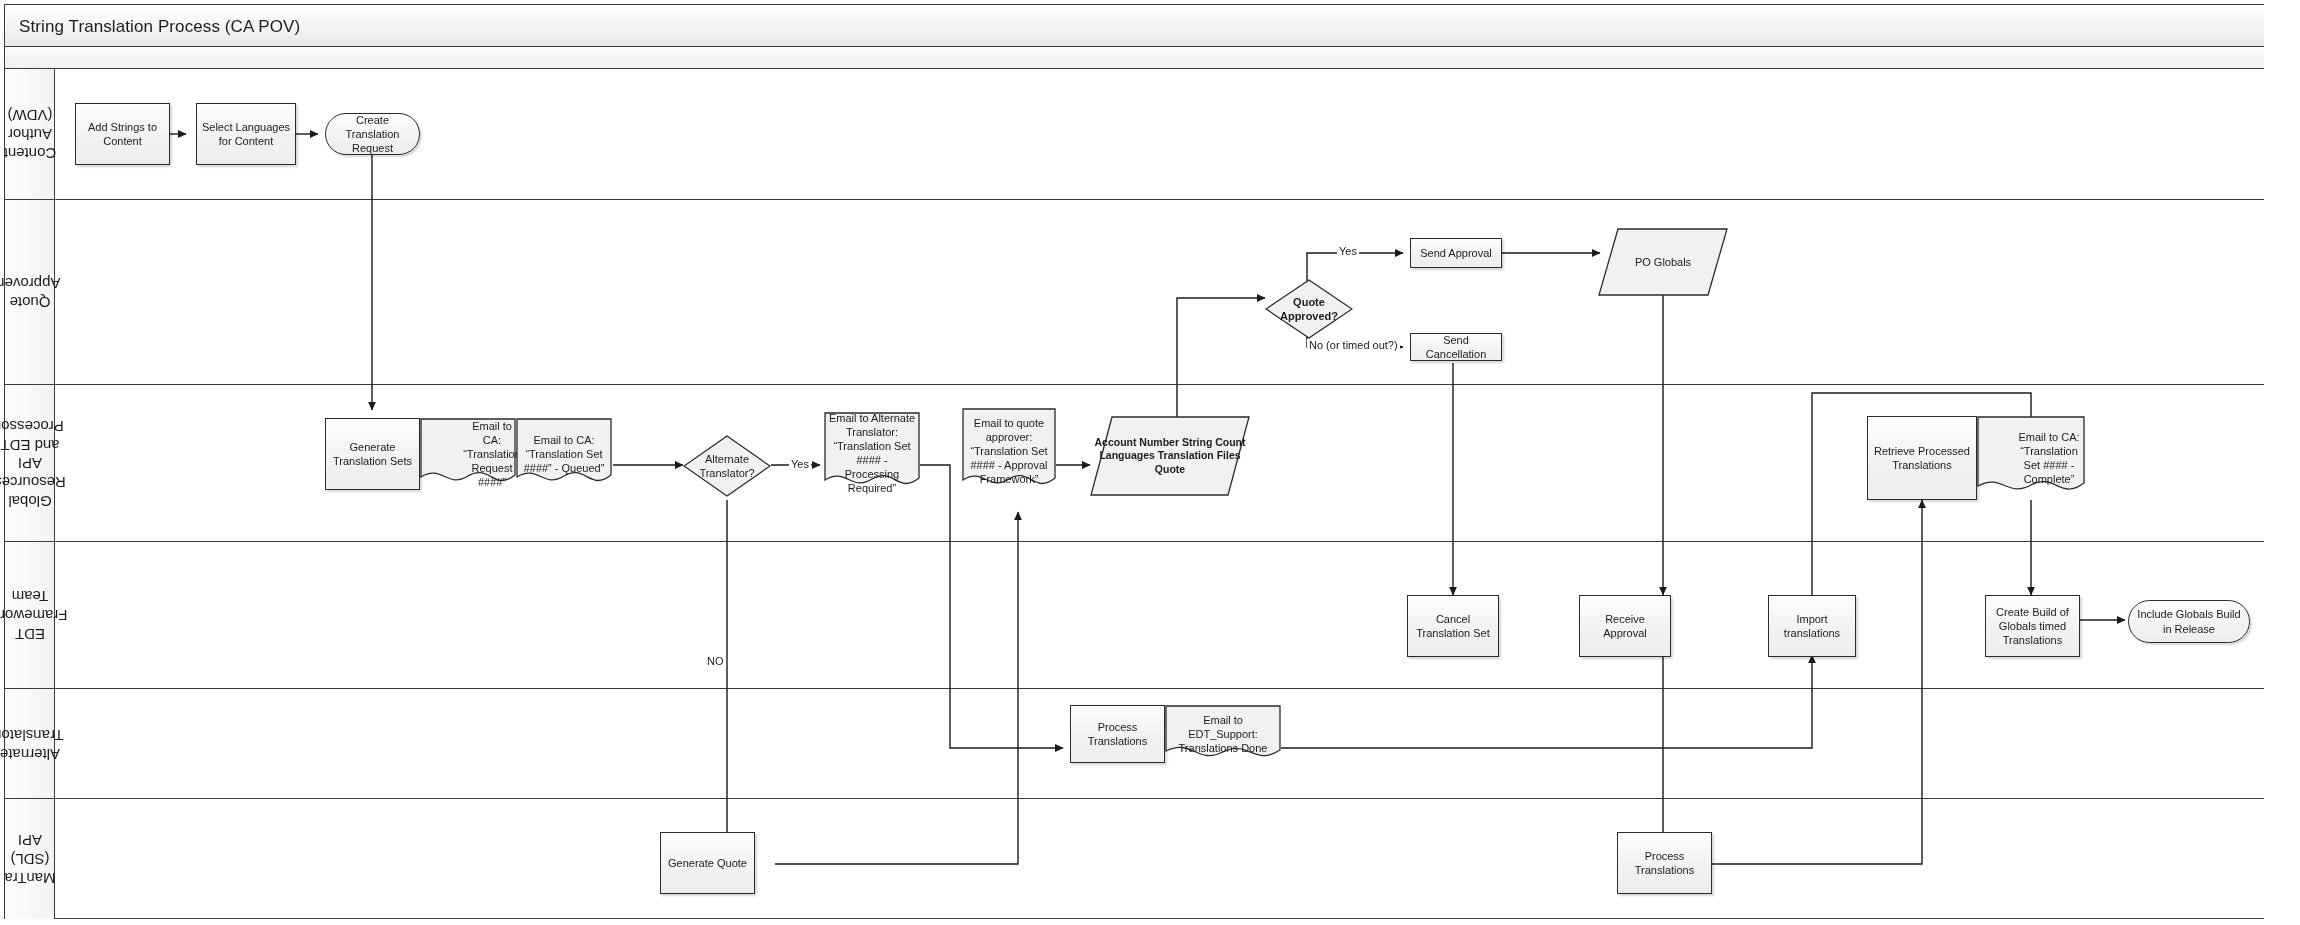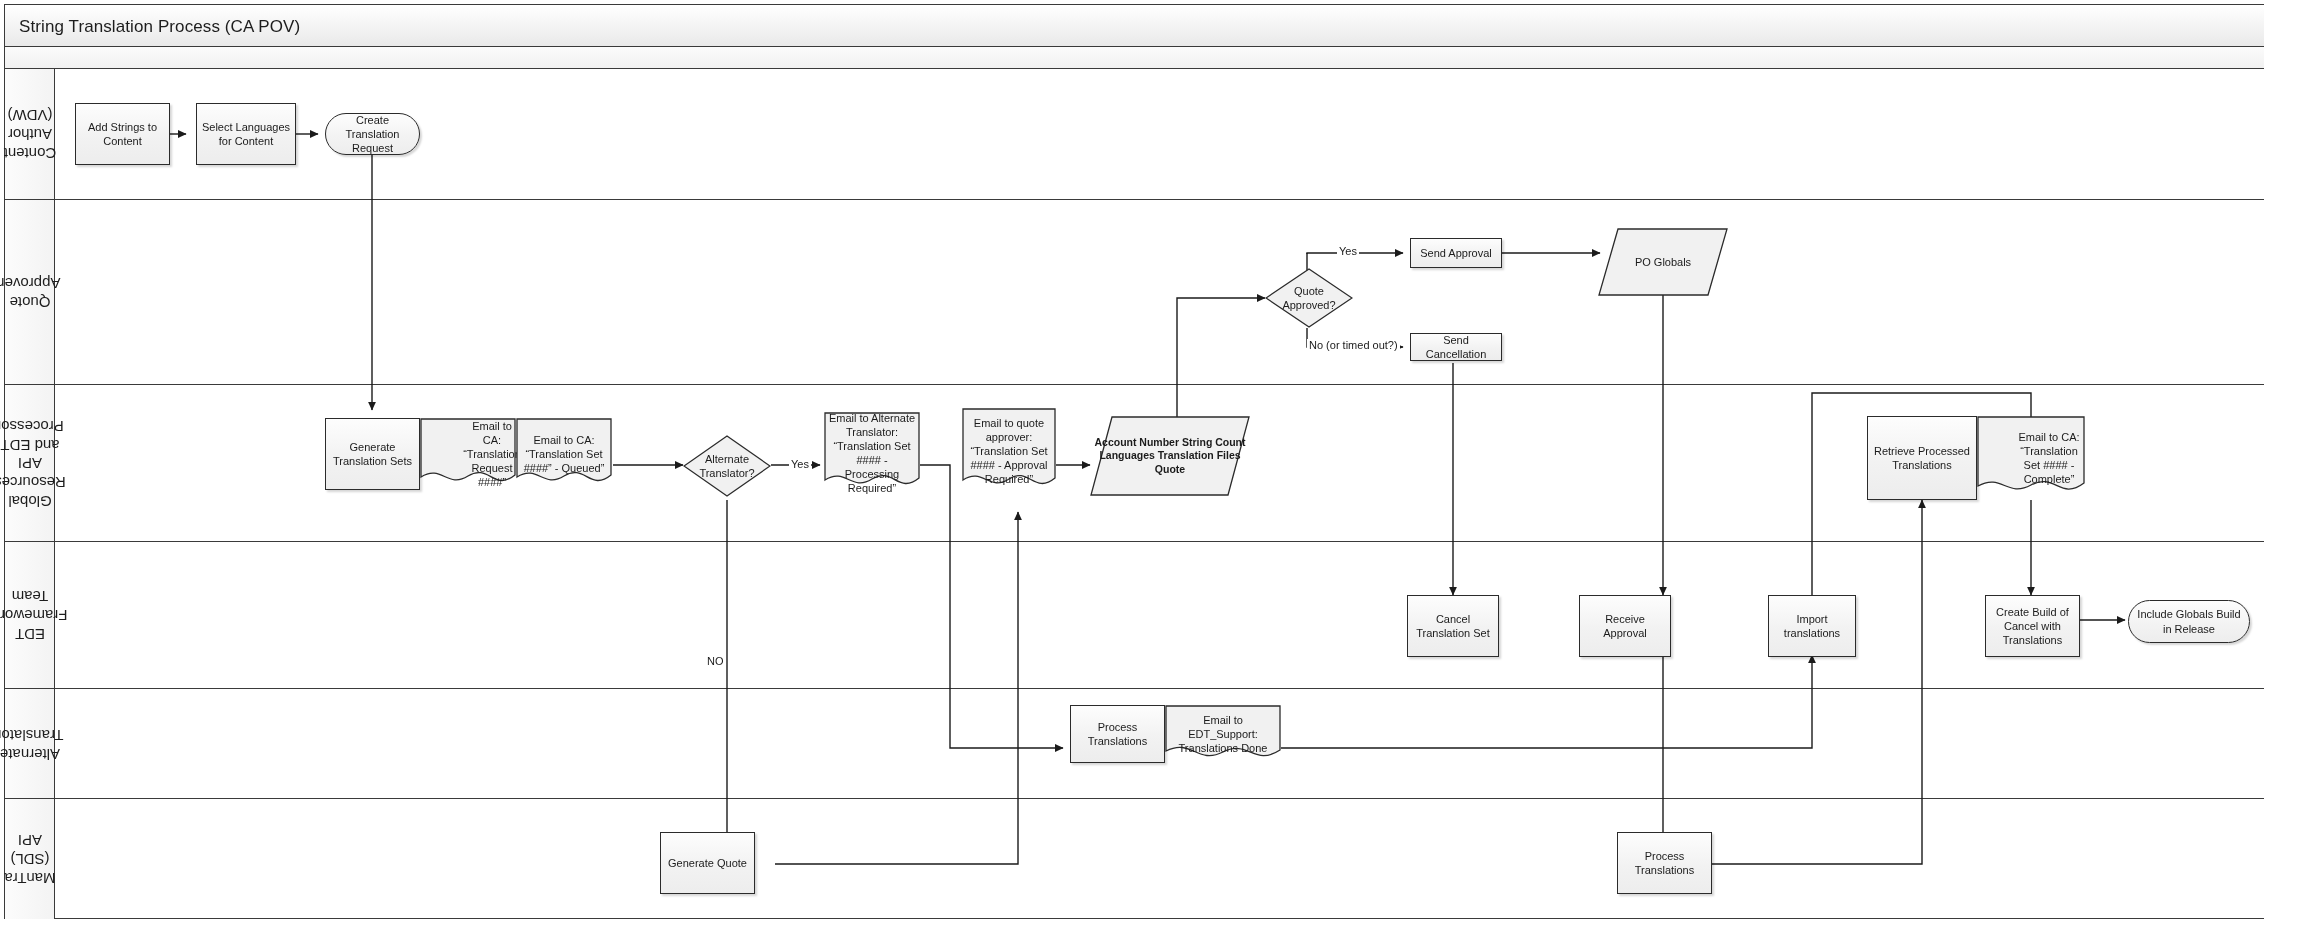--- a/index.html
+++ b/index.html
@@ -190,21 +190,21 @@
   </div>
 
   <div class="shape proc" style="left:196px;top:103px;width:100px;height:62px;">
     <div class="lbl">Select Languages for Content</div>
   </div>
 
   <div class="shape term" style="left:325px;top:113px;width:95px;height:42px;">
     <div class="lbl">Create Translation Request</div>
   </div>
 
-  <div class="shape deci" style="left:1265px;top:268px;width:88px;height:60px;">
+  <div class="shape deci" style="left:1265px;top:279px;width:88px;height:60px;font-weight:bold;">
     <svg class="dshape" viewBox="0 0 88 60" preserveAspectRatio="none">
       <polygon points="44,1 87,30 44,59 1,30" fill="#f1f1f1" stroke="#2b2b2b" stroke-width="1.3"></polygon>
     </svg>
     <div class="lbl">Quote Approved?</div>
   </div>
 
   <div class="shape proc" style="left:1410px;top:238px;width:92px;height:30px;">
     <div class="lbl">Send Approval</div>
   </div>
 
@@ -248,21 +248,21 @@
     <svg class="dsvg" viewBox="0 0 96 82" preserveAspectRatio="none">
       <path d="M1,1 H95 V66 C74,83 69,54 48,67 C27,80 22,55 1,68 Z" fill="#f1f1f1" stroke="#2b2b2b" stroke-width="1.3"></path>
     </svg>
     <div class="lbl">Email to Alternate Translator: “Translation Set #### - Processing Required”</div>
   </div>
 
   <div class="shape doc" style="left:962px;top:408px;width:94px;height:86px;">
     <svg class="dsvg" viewBox="0 0 94 86" preserveAspectRatio="none">
       <path d="M1,1 H93 V70 C72,87 67,58 47,71 C27,84 21,59 1,72 Z" fill="#f1f1f1" stroke="#2b2b2b" stroke-width="1.3"></path>
     </svg>
-    <div class="lbl">Email to quote approver: “Translation Set #### - Approval Required”</div>
+    <div class="lbl">Email to quote approver: “Translation Set #### - Approval Framework”</div>
   </div>
 
   <div class="shape para" style="left:1090px;top:416px;width:160px;height:80px;">
     <svg class="psvg" viewBox="0 0 160 80" preserveAspectRatio="none">
       <polygon points="22,1 159,1 138,79 1,79" fill="#f1f1f1" stroke="#2b2b2b" stroke-width="1.3"></polygon>
     </svg>
     <div class="lbl" style="font-size:10.5px;font-weight:bold;">Account Number String Count Languages Translation Files Quote</div>
   </div>
 
   <div class="shape proc" style="left:1867px;top:416px;width:110px;height:84px;">
@@ -282,21 +282,21 @@
 
   <div class="shape proc" style="left:1579px;top:595px;width:92px;height:62px;">
     <div class="lbl">Receive Approval</div>
   </div>
 
   <div class="shape proc" style="left:1768px;top:595px;width:88px;height:62px;">
     <div class="lbl">Import translations</div>
   </div>
 
   <div class="shape proc" style="left:1985px;top:595px;width:95px;height:62px;">
-    <div class="lbl">Create Build of Cancel with Translations</div>
+    <div class="lbl">Create Build of Globals timed Translations</div>
   </div>
 
   <div class="shape term" style="left:2128px;top:600px;width:122px;height:43px;">
     <div class="lbl">Include Globals Build in Release</div>
   </div>
 
   <div class="shape proc" style="left:1070px;top:705px;width:95px;height:58px;">
     <div class="lbl">Process Translations</div>
   </div>
 

